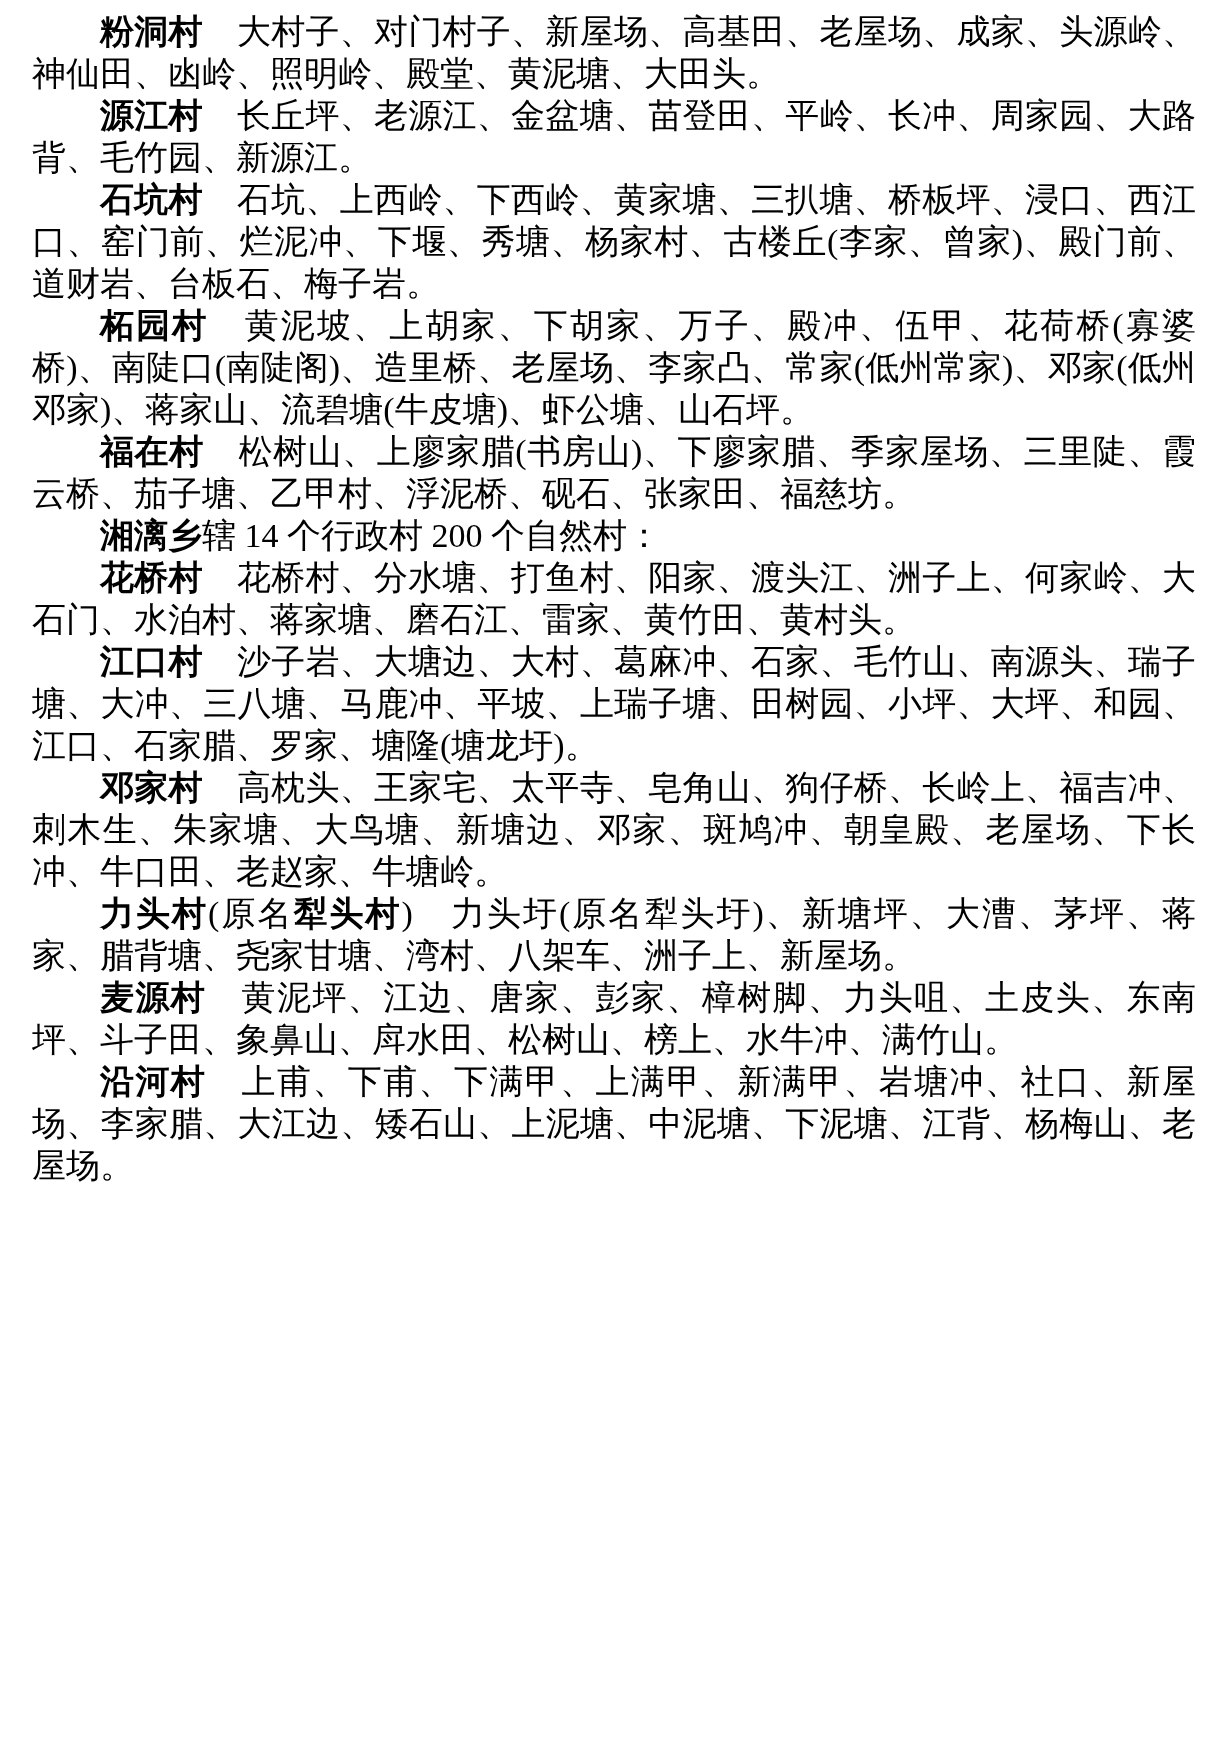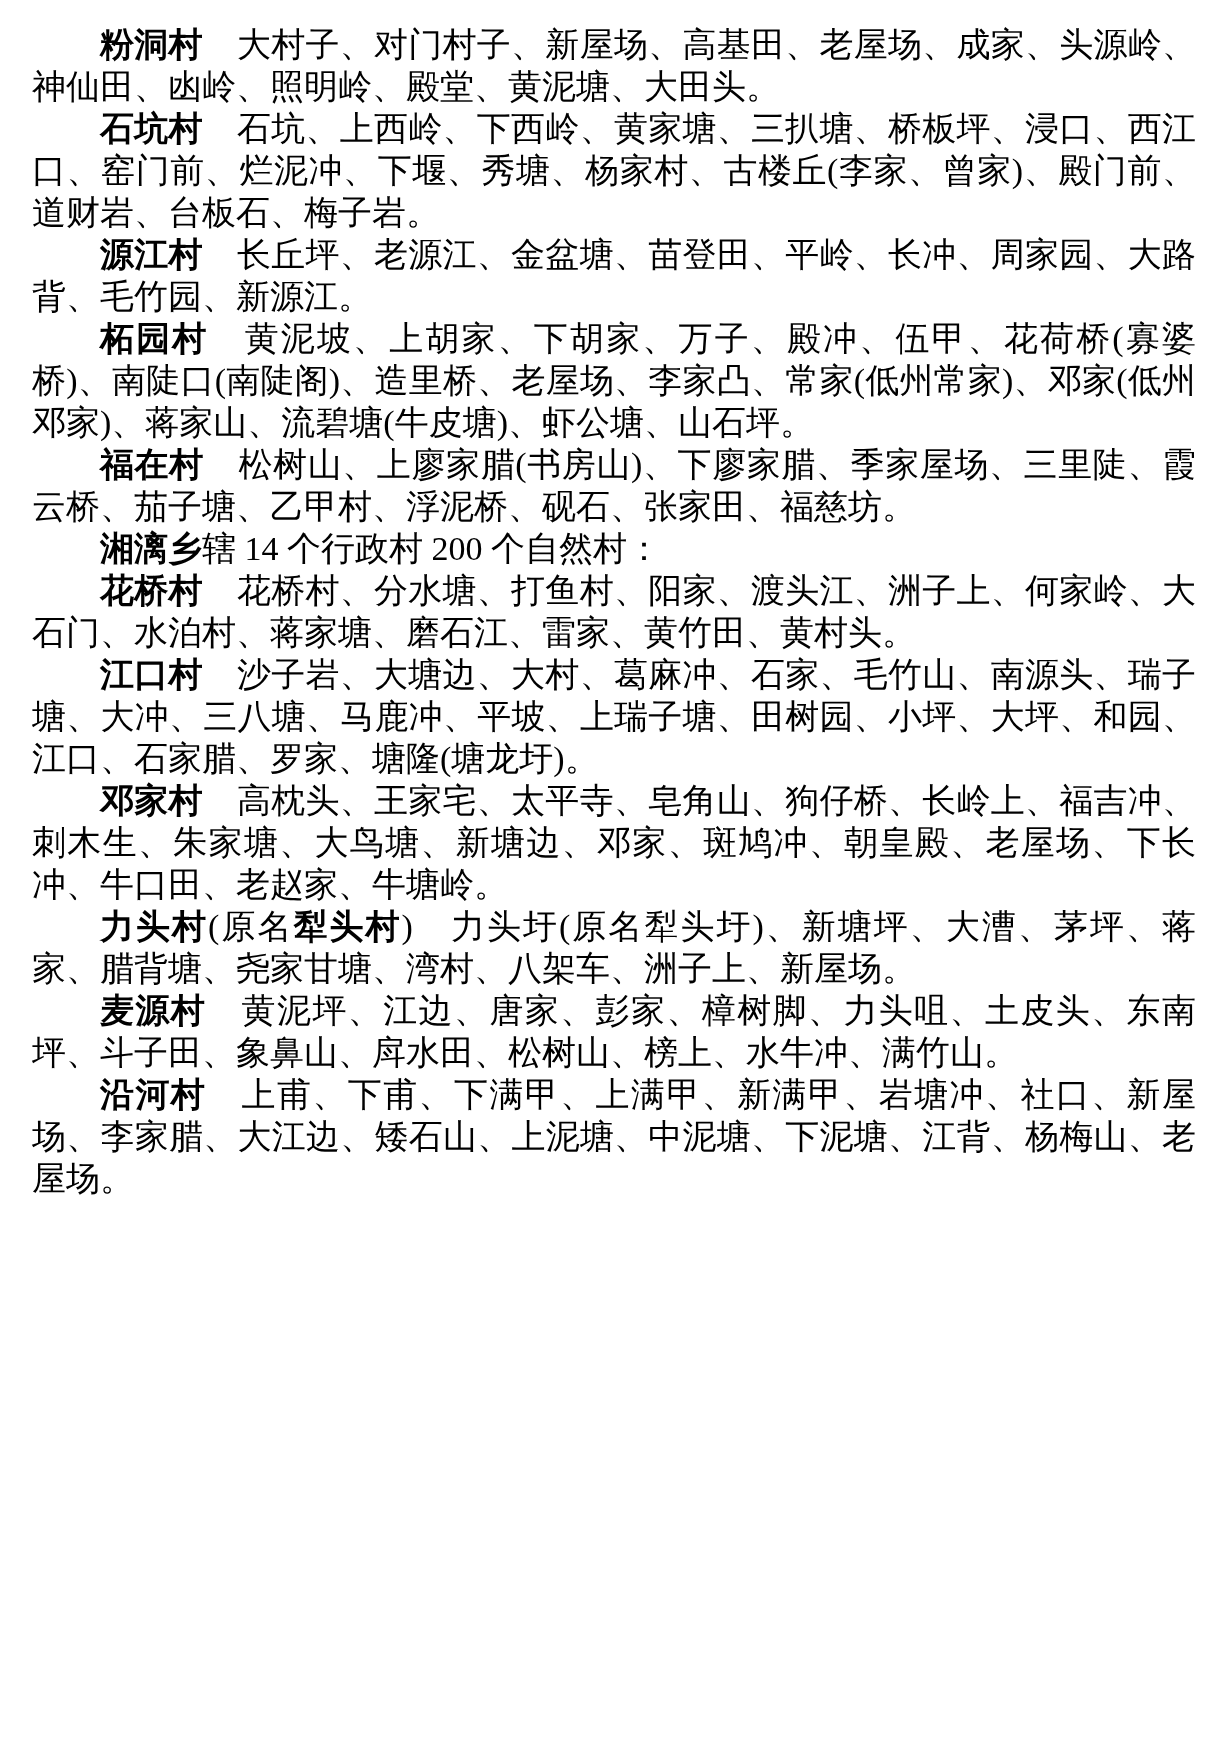--- a/index.html
+++ b/index.html
@@ -9,21 +9,21 @@
   }
   body {
     width: 1228px;
     height: 1738px;
     overflow: hidden;
   }
   .page {
     box-sizing: border-box;
     width: 1228px;
     height: 1738px;
-    padding: 24px 32px 0 32px;
+    padding: 11px 32px 0 32px;
     background: #ffffff;
     color: #000000;
     font-family: "Liberation Serif", "DejaVu Serif", serif;
     font-size: 34px;
     line-height: 42px;
   }
   p.para {
     margin: 0;
     padding: 0;
     text-align: justify;
@@ -35,23 +35,23 @@
     font-weight: bold;
   }
 </style>
 </head>
 <body>
 
 <div class="page">
 
   <p class="para"><span class="vname">粉洞村</span><span></span><span class="vname"></span><span></span><span>　</span><span>大村子、对门村子、新屋场、高基田、老屋场、成家、头源岭、神仙田、凼岭、照明岭、殿堂、黄泥塘、大田头。</span></p>
 
+  <p class="para"><span class="vname">源江村</span><span></span><span class="vname"></span><span></span><span>　</span><span>长丘坪、老源江、金盆塘、苗登田、平岭、长冲、周家园、大路背、毛竹园、新源江。</span></p>
+
   <p class="para"><span class="vname">石坑村</span><span></span><span class="vname"></span><span></span><span>　</span><span>石坑、上西岭、下西岭、黄家塘、三扒塘、桥板坪、浸口、西江口、窑门前、烂泥冲、下堰、秀塘、杨家村、古楼丘(李家、曾家)、殿门前、道财岩、台板石、梅子岩。</span></p>
-
-  <p class="para"><span class="vname">源江村</span><span></span><span class="vname"></span><span></span><span>　</span><span>长丘坪、老源江、金盆塘、苗登田、平岭、长冲、周家园、大路背、毛竹园、新源江。</span></p>
 
   <p class="para"><span class="vname">柘园村</span><span></span><span class="vname"></span><span></span><span>　</span><span>黄泥坡、上胡家、下胡家、万子、殿冲、伍甲、花荷桥(寡婆桥)、南陡口(南陡阁)、造里桥、老屋场、李家凸、常家(低州常家)、邓家(低州邓家)、蒋家山、流碧塘(牛皮塘)、虾公塘、山石坪。</span></p>
 
   <p class="para"><span class="vname">福在村</span><span></span><span class="vname"></span><span></span><span>　</span><span>松树山、上廖家腊(书房山)、下廖家腊、季家屋场、三里陡、霞云桥、茄子塘、乙甲村、浮泥桥、砚石、张家田、福慈坊。</span></p>
 
   <p class="para"><span class="vname">湘漓乡</span><span></span><span class="vname"></span><span></span><span></span><span>辖 14 个行政村 200 个自然村：</span></p>
 
   <p class="para"><span class="vname">花桥村</span><span></span><span class="vname"></span><span></span><span>　</span><span>花桥村、分水塘、打鱼村、阳家、渡头江、洲子上、何家岭、大石门、水泊村、蒋家塘、磨石江、雷家、黄竹田、黄村头。</span></p>
 
   <p class="para"><span class="vname">江口村</span><span></span><span class="vname"></span><span></span><span>　</span><span>沙子岩、大塘边、大村、葛麻冲、石家、毛竹山、南源头、瑞子塘、大冲、三八塘、马鹿冲、平坡、上瑞子塘、田树园、小坪、大坪、和园、江口、石家腊、罗家、塘隆(塘龙圩)。</span></p>

